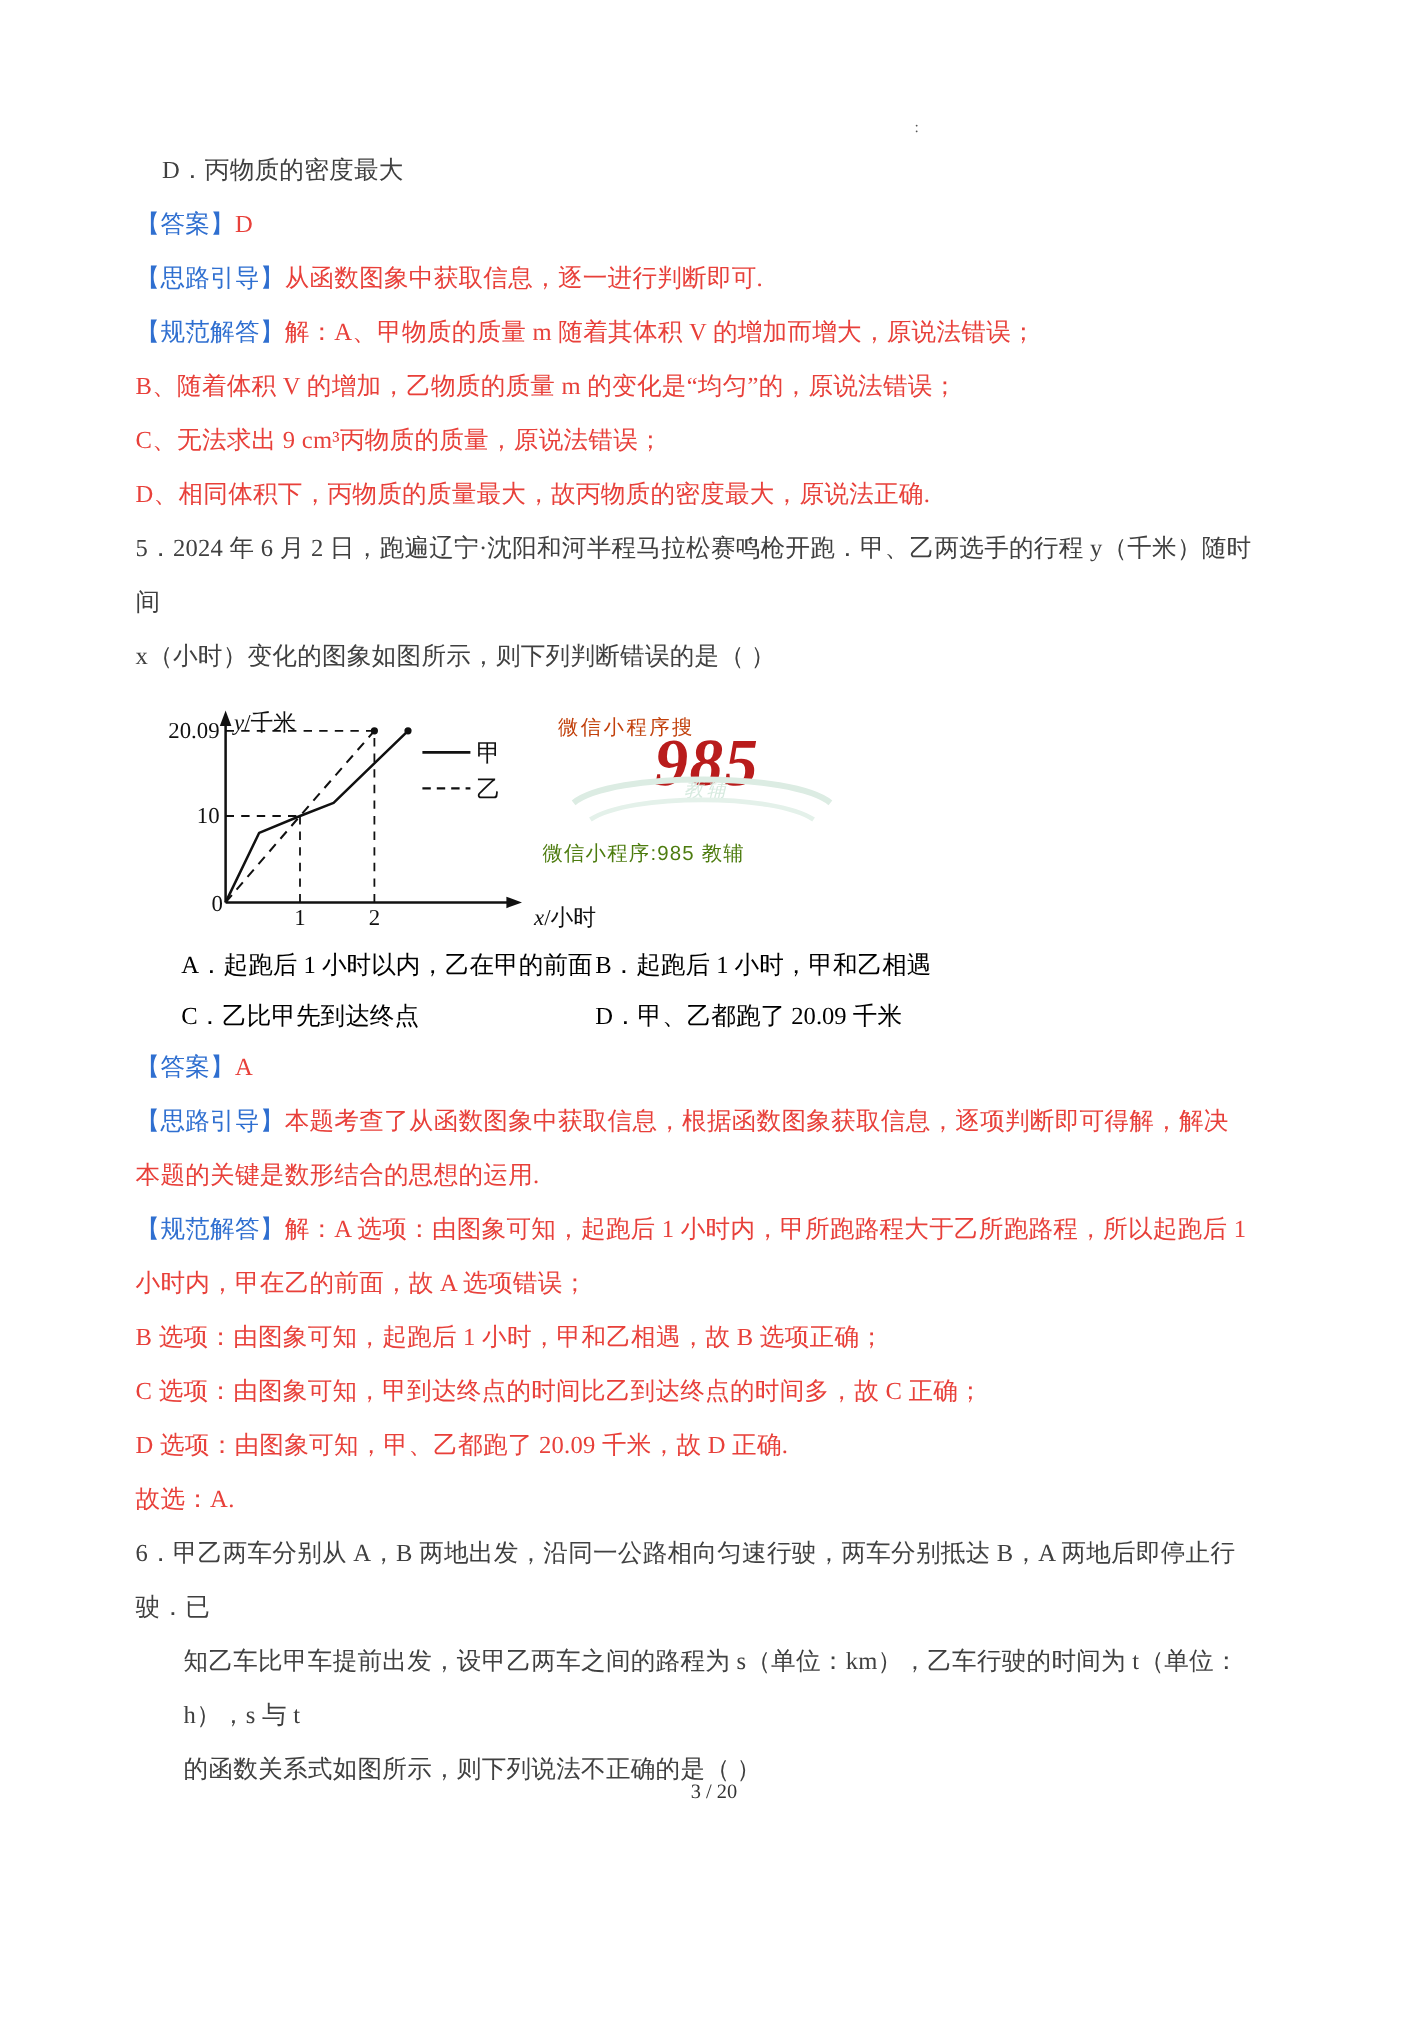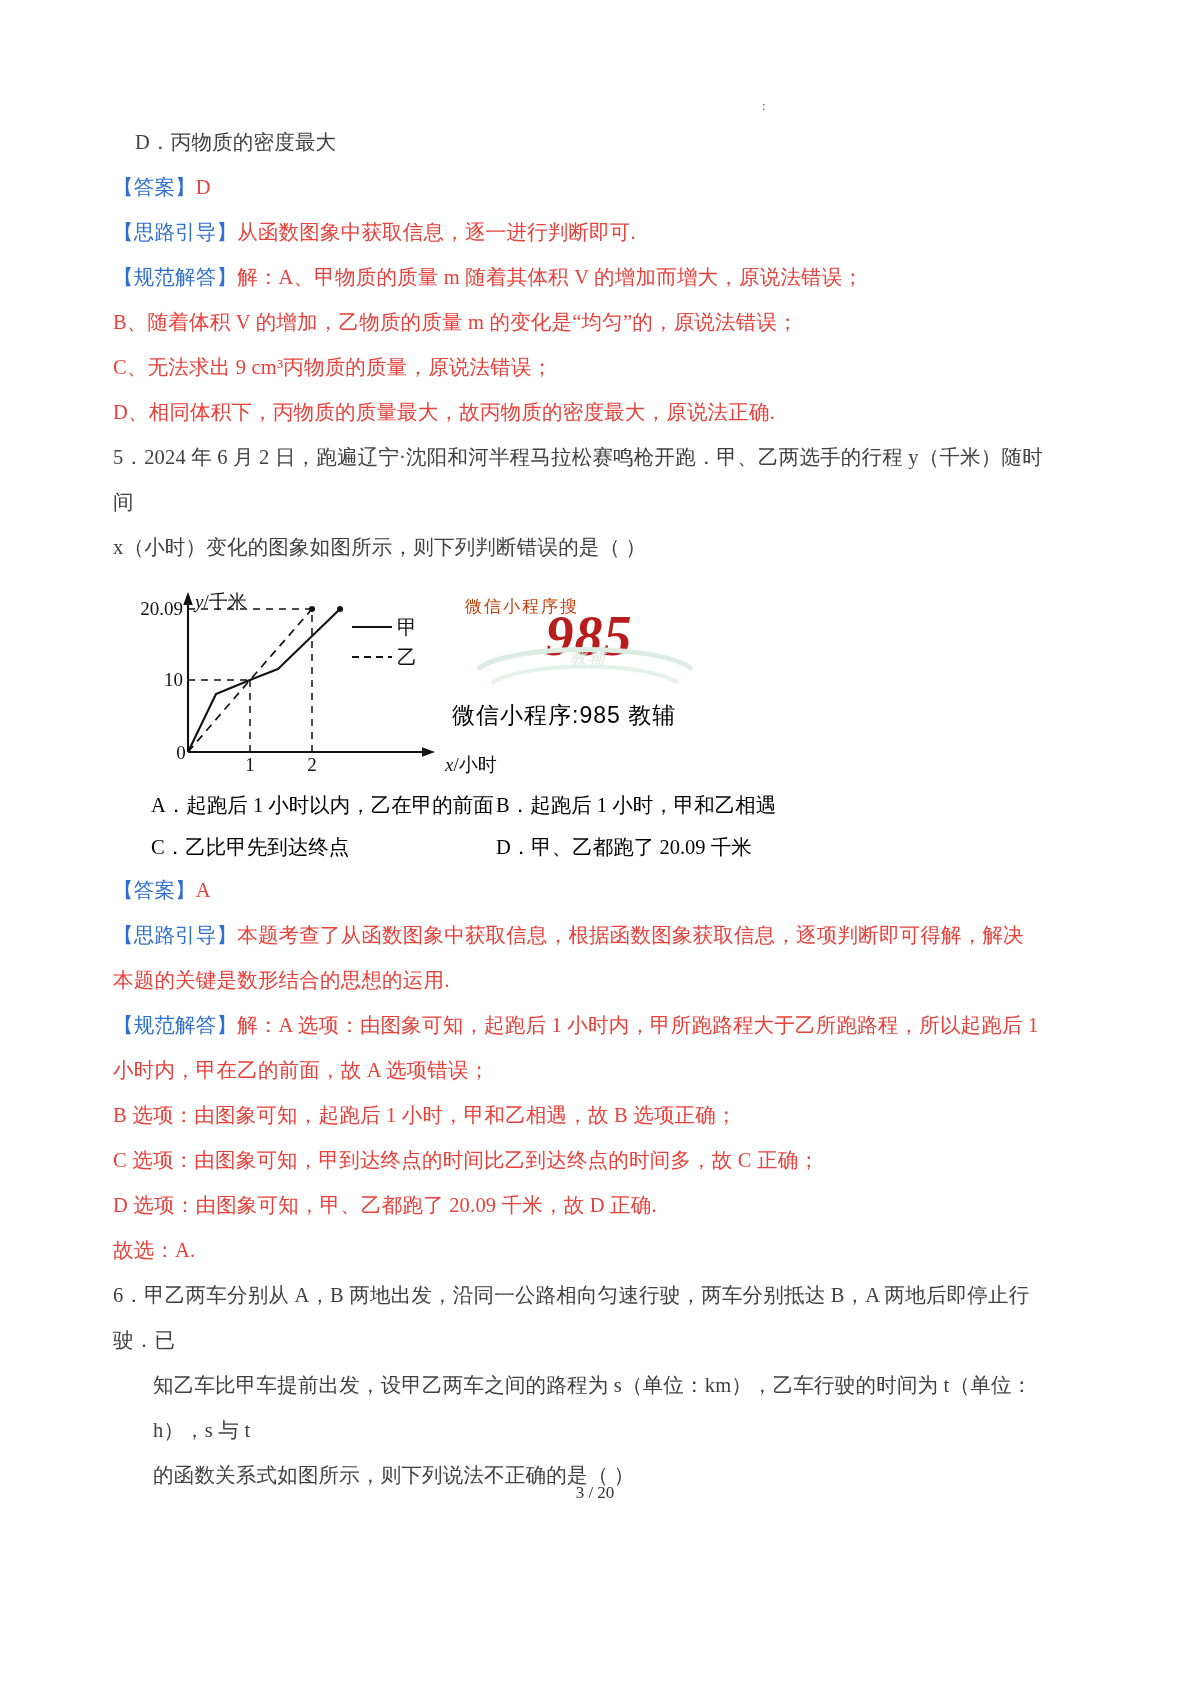--- a/index.html
+++ b/index.html
@@ -102,22 +102,22 @@
     display:block;
     margin-top:-16px;
     font-family:"Liberation Sans",sans-serif;
     font-style:italic;
   }
   .wm-swoosh{
     left:470px; top:635px;
   }
   .wm-bottom{
     left:452px; top:700px;
-    font-size:23px;
-    color:#000000;
+    font-size:17px;
+    color:#4d7c0f;
     letter-spacing:1px;
     font-family:"Liberation Sans",sans-serif;
   }
 
   
   .footer{
     position:absolute;
     left:0; right:0;
     top:1483px;
     text-align:center;

